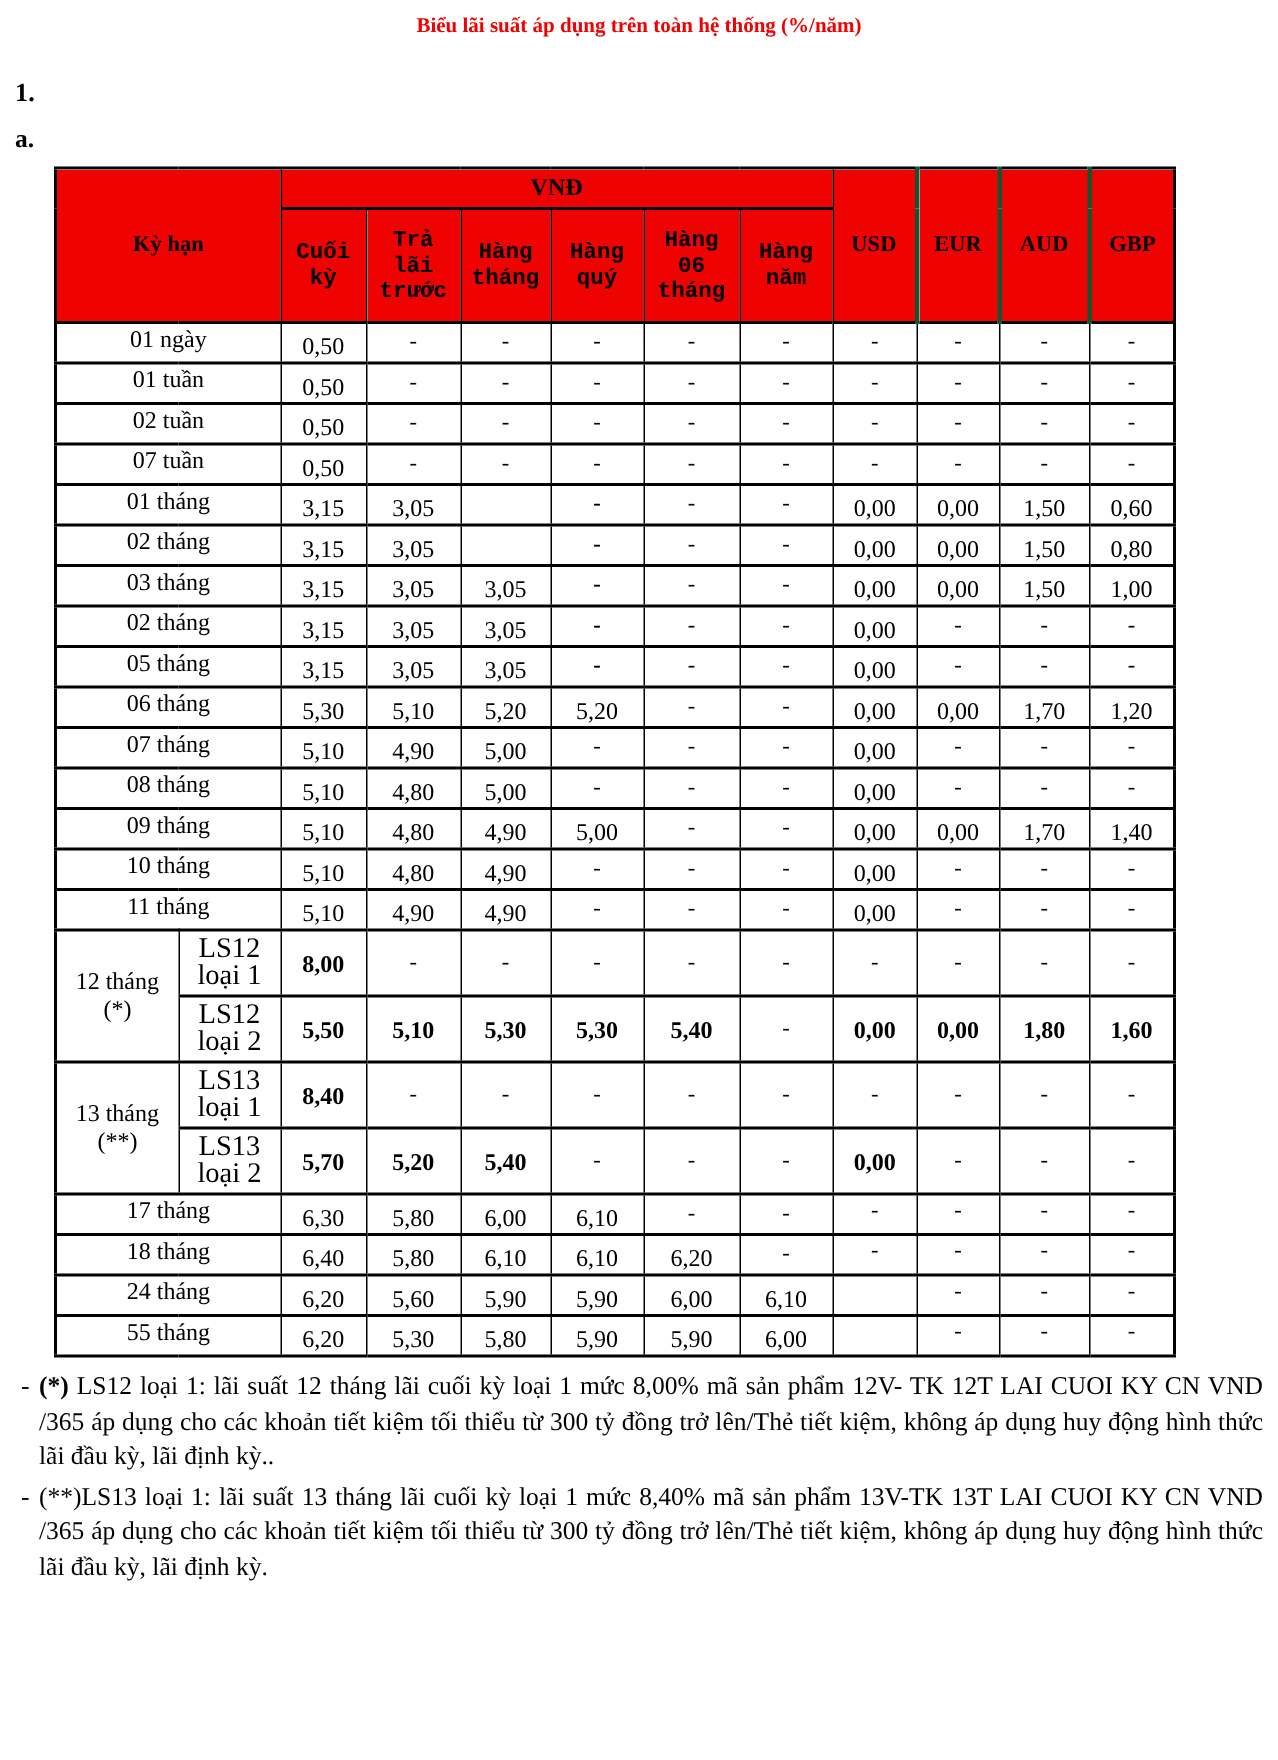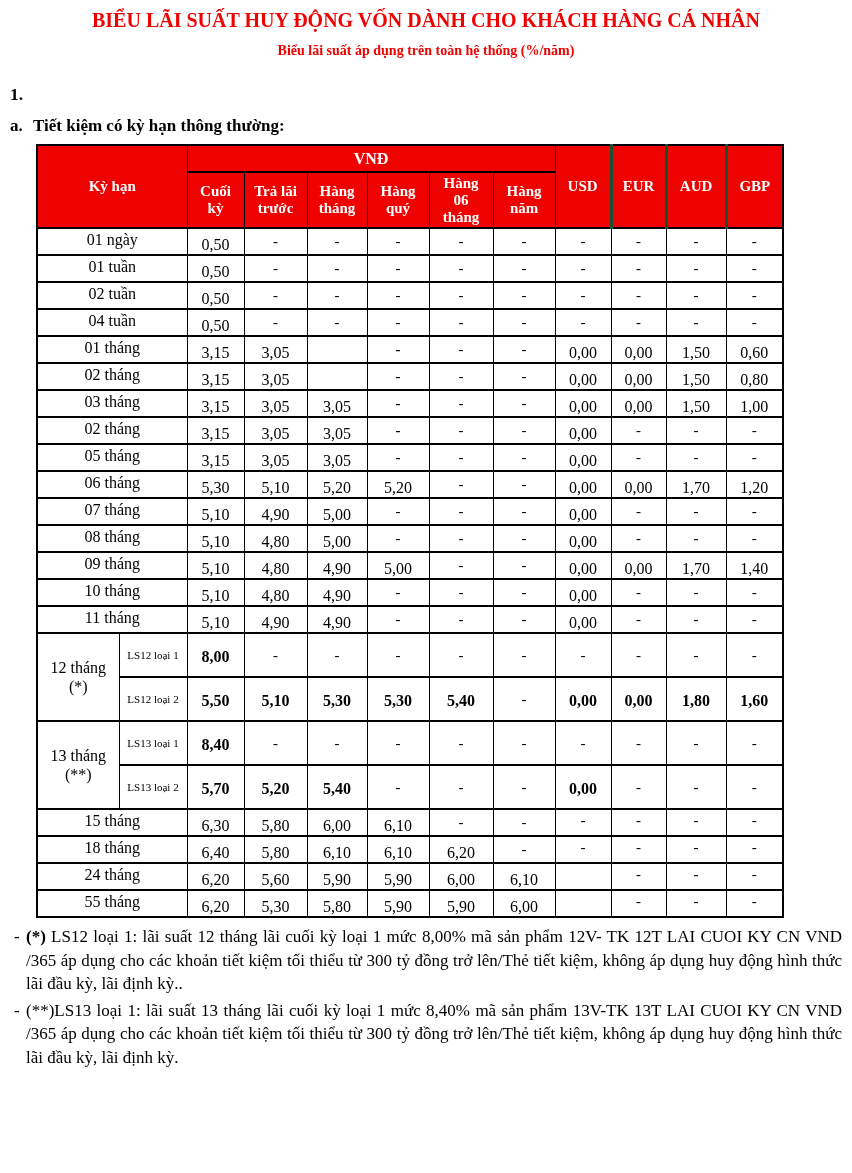--- a/index.html
+++ b/index.html
@@ -14,60 +14,58 @@
                  font-size:14px; line-height:25px; margin:5px 6px 0; }
   .heading    { display:flex; font-weight:bold; font-size:17.5px; margin:21px 0 0 10px; }
   .heading .num { width:26px; flex:0 0 26px; }
   .subheading { display:flex; font-weight:bold; font-size:17px; margin:11px 0 0 10px; }
   .subheading .num { width:23px; flex:0 0 23px; }
 
   table { margin:8px 0 0 36px; width:746px; border-collapse:collapse; table-layout:fixed; }
   th, td { border:1px solid #000; border-top-width:2px; border-bottom-width:2px;
            padding:0; text-align:center; overflow:hidden; }
   table { border:2px solid #000; }
-  thead th { background:var(--red); color:#ffffff; font-weight:bold;
+  thead th { background:var(--red); color:#000000; font-weight:bold;
              font-size:15px; line-height:17px; padding:0 7px; }
   thead tr.h-row1 { height:27px; }
-  thead tr.h-row2 { height:56px; }
+  thead tr.h-row2 { height:76px;font-family:Liberation Mono, monospace; }
   th.vnd-group { font-size:16px; }
   th.cur-sep { border-left:3px solid #14532d; }
 
   tbody tr { height:18px; }
   tbody tr.tall { height:44px; }
   td { font-size:16px; vertical-align:middle; }
   td.term-cell { line-height:19px; padding-bottom:5px; }
   td.term-cell.merged { padding-bottom:0; }
-  td.sub-cell { font-size:11px; line-height:18px; padding:0 6px; }
+  td.sub-cell { font-size:19px; line-height:18px; padding:0 6px; }
   td.num { padding-top:7px; }
   tr.tall td.num { padding-top:3px;font-weight:bold; }
   td.dash { font-size:15px; }
   td.dash.bold { font-weight:bold; }
   td.dash.top { vertical-align:top; line-height:14px; padding-top:3px; }
 
   .footnotes { margin:7px 10px 0 14px; }
   .footnote { position:relative; padding-left:12px; text-align:justify;
               font-size:17px; line-height:23.5px; margin-bottom:3px; }
   .footnote .bullet { position:absolute; left:0; top:0; }
   .fn-marker.bold { font-weight:bold; }
 </style>
 </head>
 <body>
 
 <div>
 
-  <div class="doc-title">BIỂU LÃI SUẤT HUY ĐỘNG VỐN DÀNH CHO KHÁCH HÀNG CÁ NHÂN</div>
   <div class="doc-subtitle">Biểu lãi suất áp dụng trên toàn hệ thống (%/năm)</div>
 
   <div class="heading">
     <span class="num">1.</span>
   </div>
 
   <div class="subheading">
     <span class="num">a.</span>
-    <span>Tiết kiệm có kỳ hạn thông thường:</span>
   </div>
 
   <table>
     <colgroup>
       <col style="width:82px">
         <col style="width:68px">
         <col style="width:57px">
         <col style="width:63px">
       <col style="width:60px">
         <col style="width:62px">
@@ -137,21 +135,21 @@
           <td class="dash">-</td>
           <td class="dash">-</td>
           <td class="dash">-</td>
           <td class="dash">-</td>
           <td class="dash">-</td>
           <td class="dash">-</td>
           <td class="dash">-</td>
         </tr>
         <tr>
           <td class="term-cell" colspan="2">
-            <div>04 tuần</div>
+            <div>07 tuần</div>
           </td>
           <td class="num">0,50</td>
           <td class="dash">-</td>
           <td class="dash">-</td>
           <td class="dash">-</td>
           <td class="dash">-</td>
           <td class="dash">-</td>
           <td class="dash">-</td>
           <td class="dash">-</td>
           <td class="dash">-</td>
@@ -377,21 +375,21 @@
           <td class="dash">-</td>
           <td class="dash">-</td>
           <td class="dash">-</td>
           <td class="num">0,00</td>
           <td class="dash">-</td>
           <td class="dash">-</td>
           <td class="dash">-</td>
         </tr>
         <tr>
           <td class="term-cell" colspan="2">
-            <div>15 tháng</div>
+            <div>17 tháng</div>
           </td>
           <td class="num">6,30</td>
           <td class="num">5,80</td>
           <td class="num">6,00</td>
           <td class="num">6,10</td>
           <td class="dash">-</td>
           <td class="dash">-</td>
           <td class="dash top">-</td>
           <td class="dash top">-</td>
           <td class="dash top">-</td>

